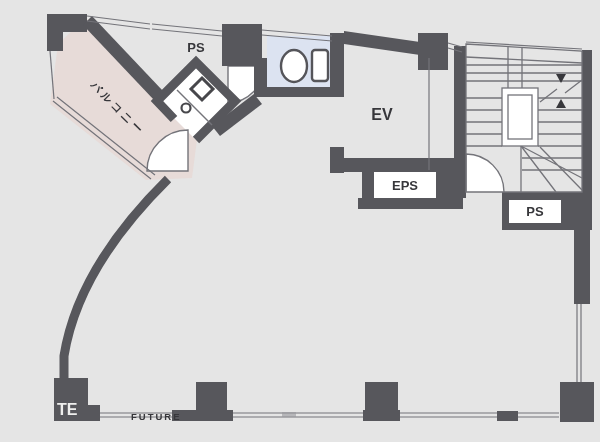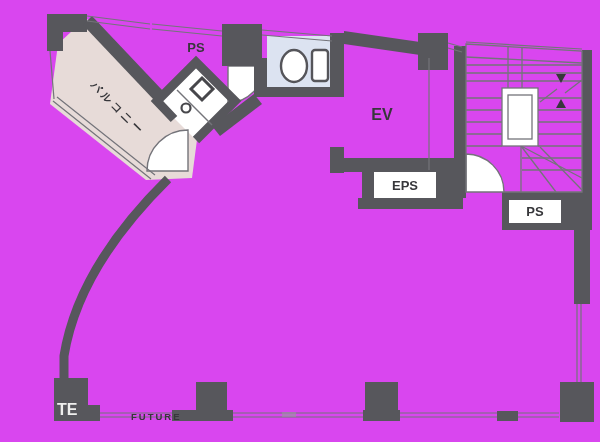--- a/index.html
+++ b/index.html
@@ -1,16 +1,16 @@
 <!DOCTYPE html>
 <html><head>
 <meta charset="utf-8">
 <style>
   html,body{margin:0;padding:0;background:#fff;}
-  #stage{position:relative;width:600px;height:442px;background:#d946ef;overflow:hidden;}
+  #stage{position:relative;width:600px;height:442px;background:#e5e5e5;overflow:hidden;}
   svg{position:absolute;left:0;top:0;}
   text{font-family:"Liberation Sans","DejaVu Sans",sans-serif;font-weight:bold;fill:#37373b;}
   .wm-white{fill:#f7f7f5;opacity:.95;}
 </style>
 </head>
 <body>
 
 <div id="stage">
 <svg width="600" height="442" viewBox="0 0 600 442">
 

